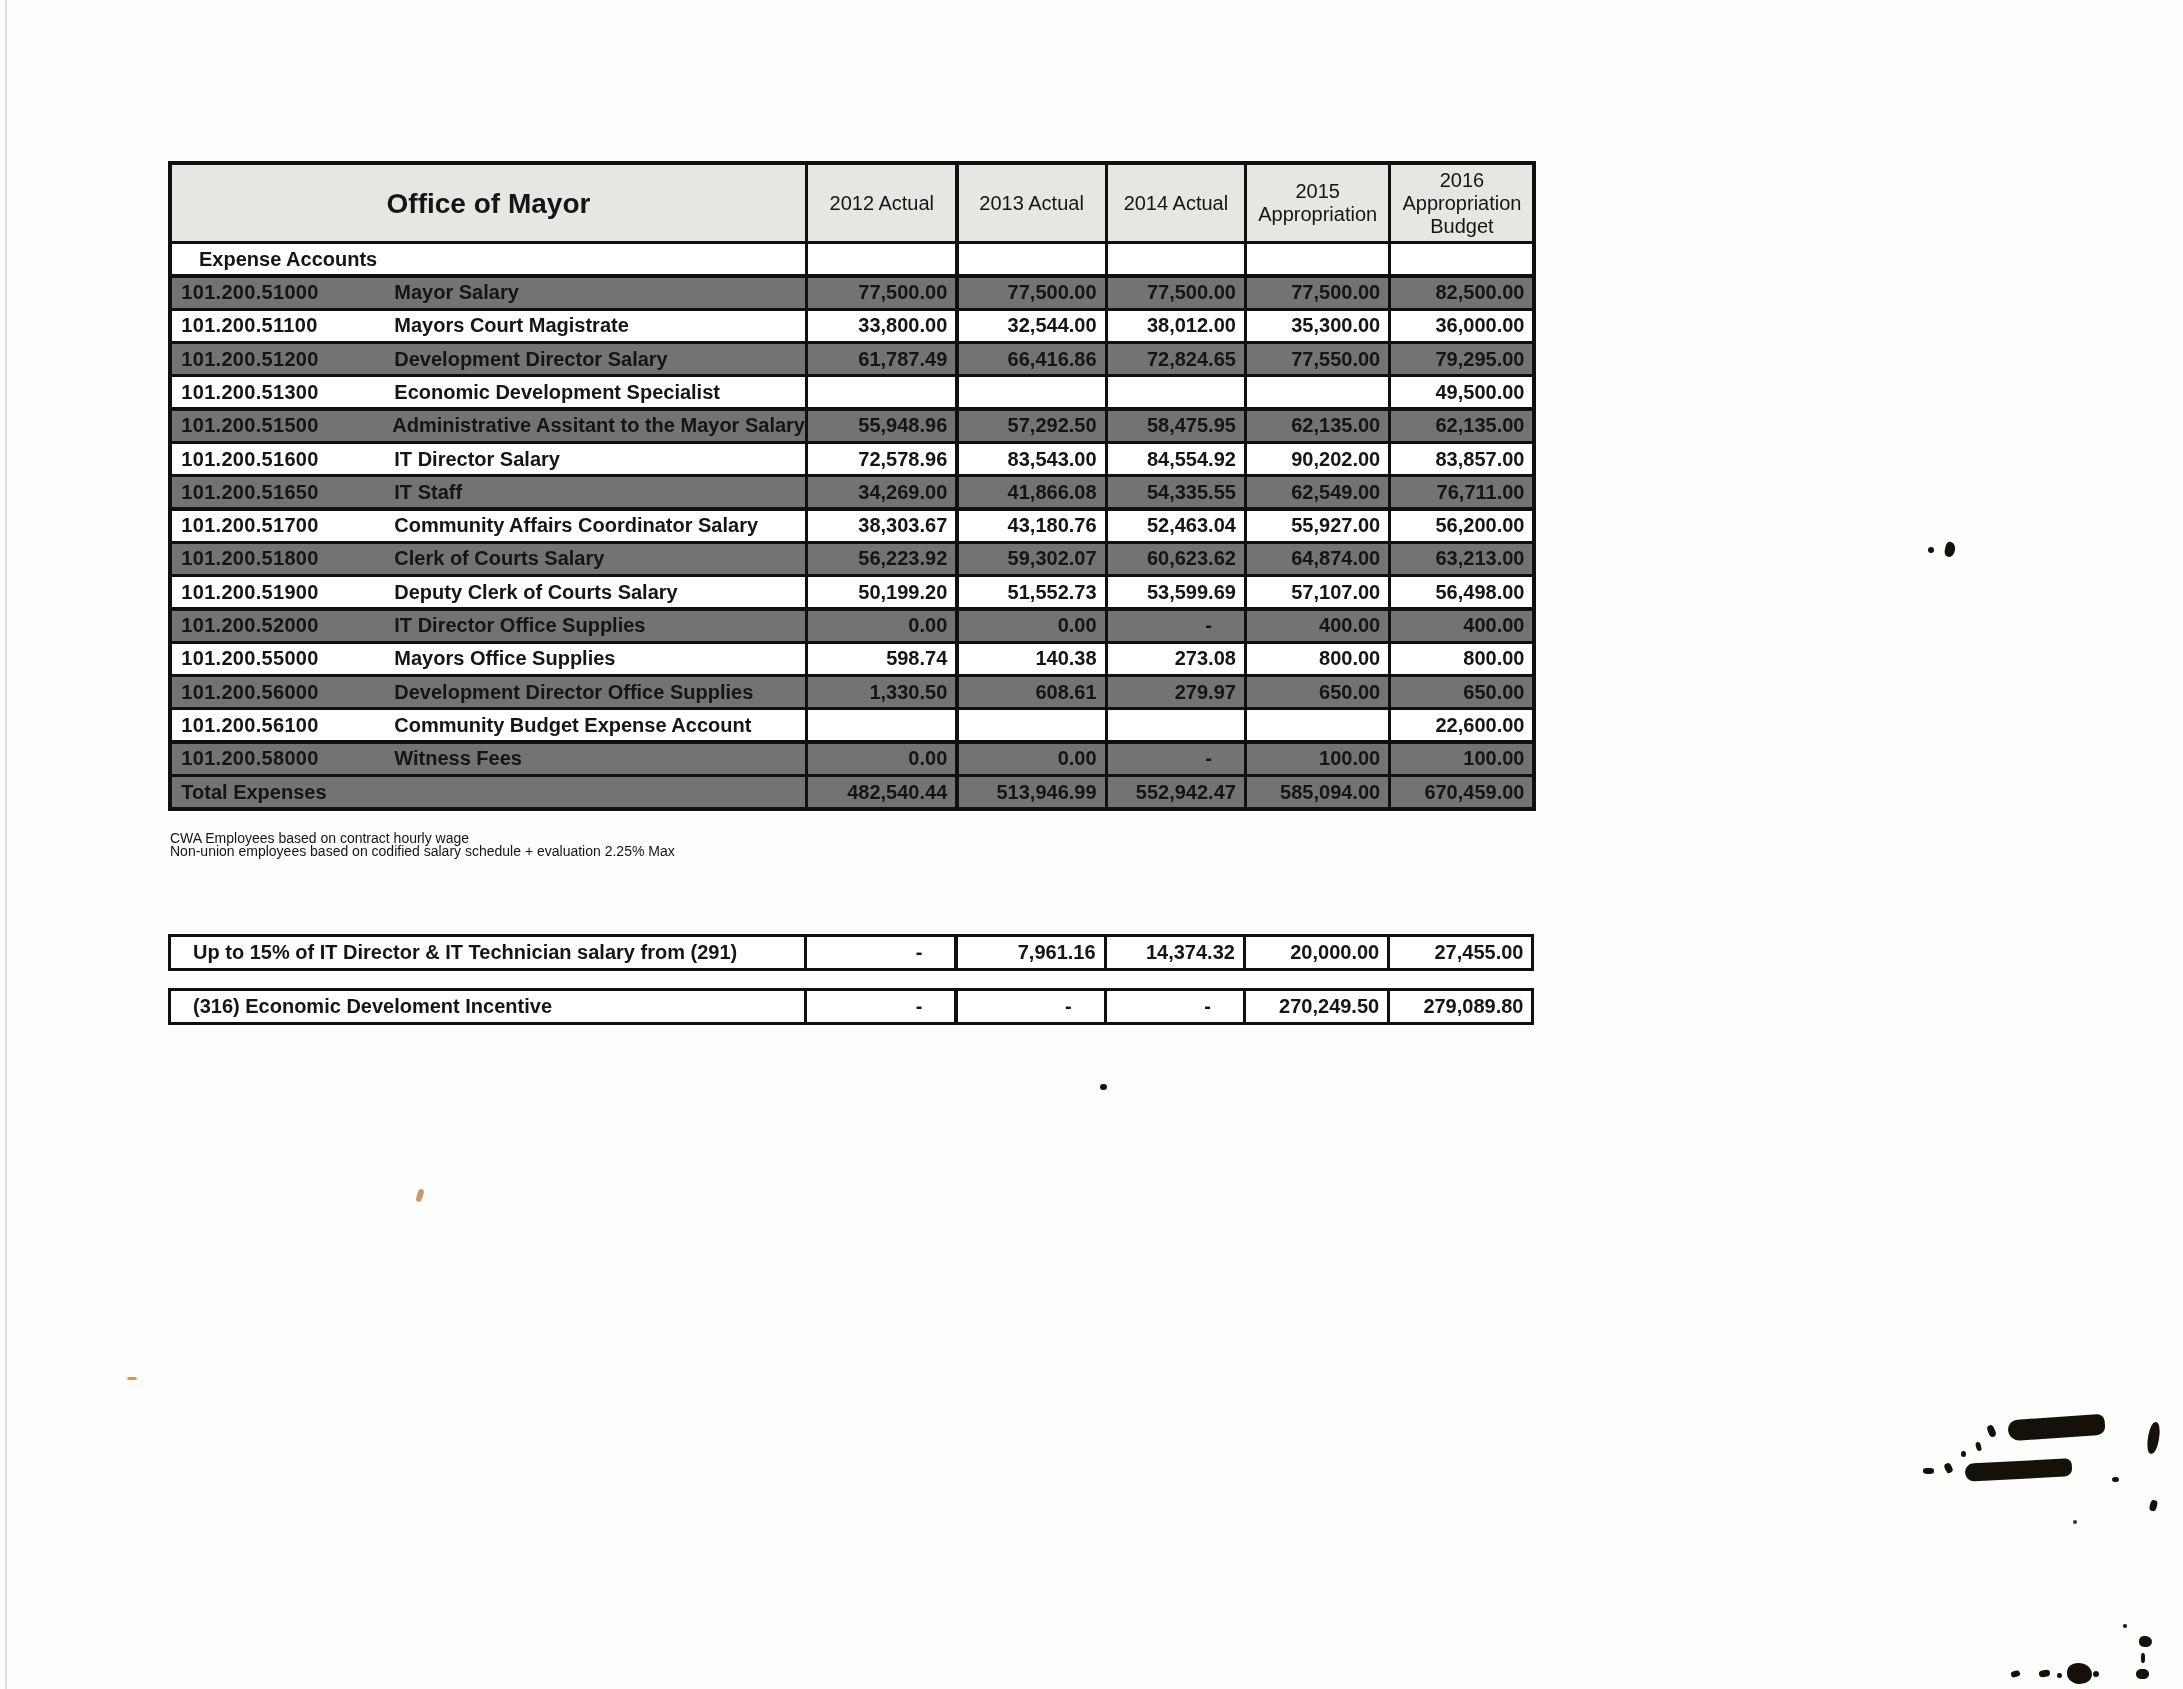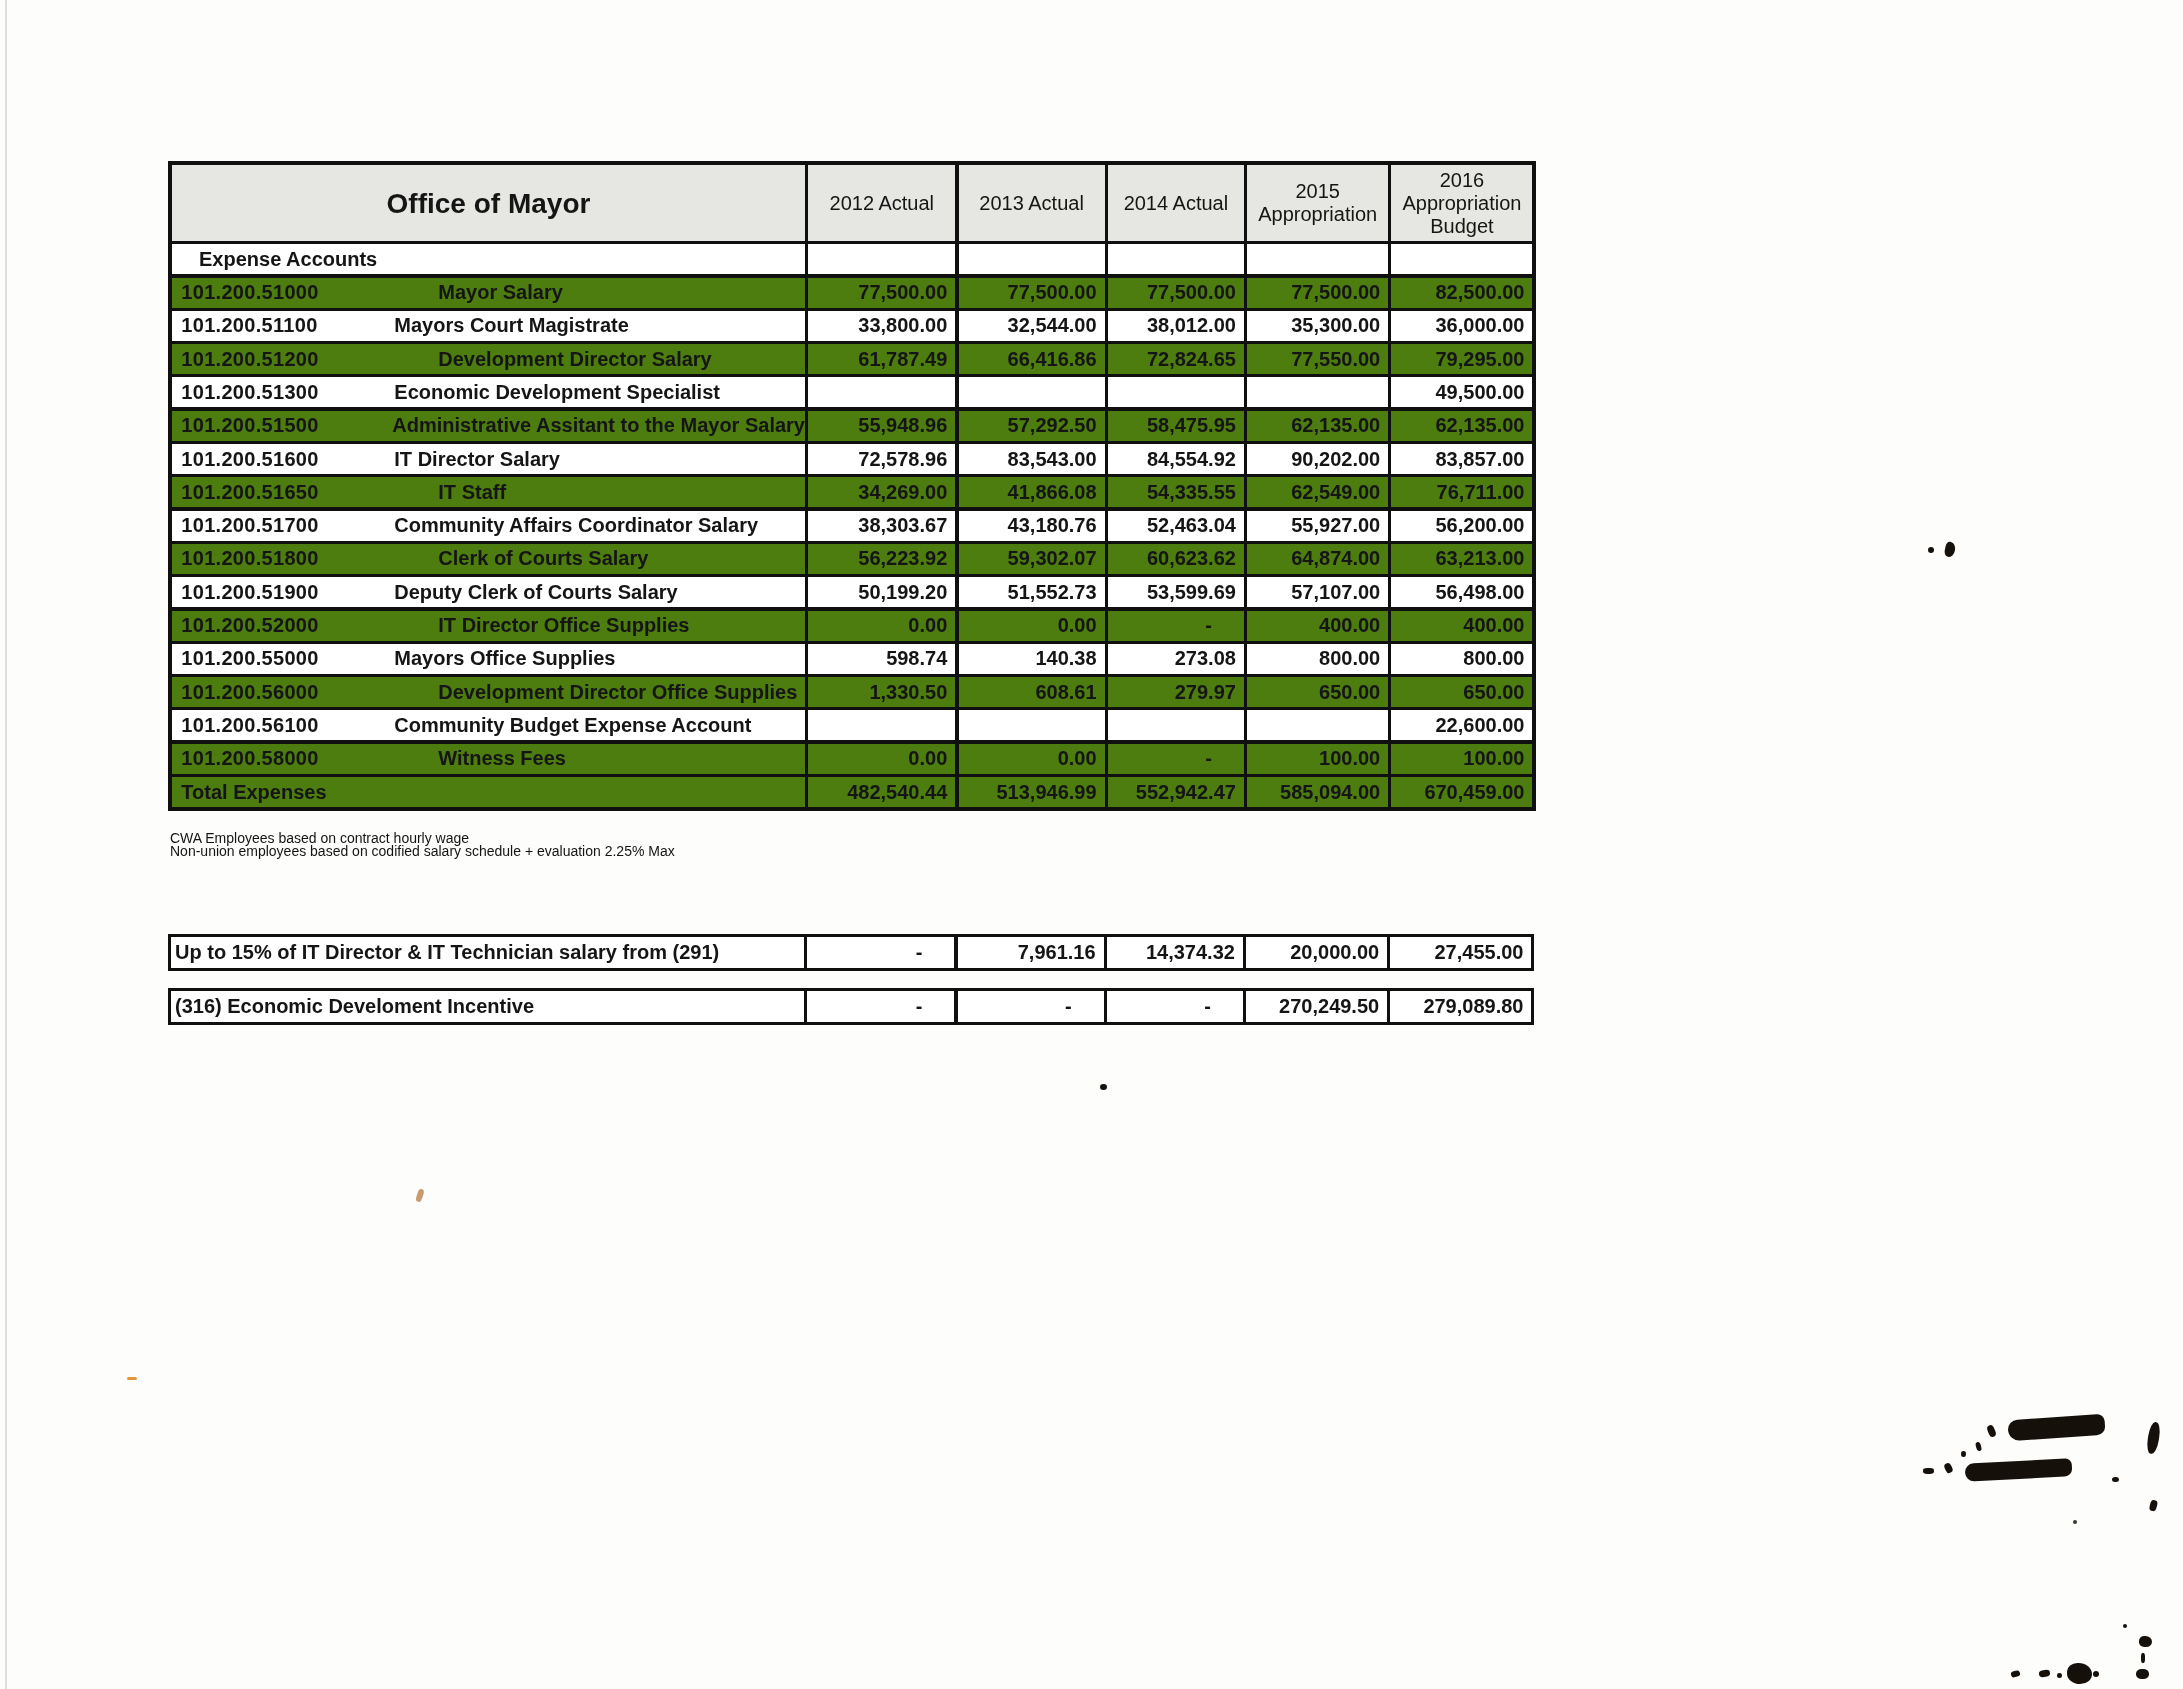--- a/index.html
+++ b/index.html
@@ -23,21 +23,21 @@
     gap:3.3px;
     background:#101010;
     border:4px solid #101010;
   }
   .cell{
     background:#ffffff;
     display:flex;align-items:center;
     font-size:20px;font-weight:bold;
     overflow:hidden;white-space:nowrap;
   }
-  .cell.shaded{background:#4d7c0f;gap:44px;}
+  .cell.shaded{background:#737373;}
   .hd{
     background:#e6e6e2;justify-content:center;text-align:center;
     font-weight:normal;white-space:pre-line;line-height:23px;
   }
   .hd.title{font-weight:bold;font-size:28px;}
   .label-cell{padding-left:9.3px;}
   .section-cell{padding-left:27px;}
   .acct{display:inline-block;width:213px;letter-spacing:0.3px;}
   .num{justify-content:flex-end;padding-right:8px;}
   .num.dash{padding-right:32px;}
@@ -53,21 +53,21 @@
   
   .mini{
     position:absolute;left:168px;
     display:grid;
     grid-template-columns:633px 147px 146px 136px 141px 141px;
     grid-template-rows:31px;
     gap:3.3px;background:#101010;border:3.3px solid #101010;
   }
   .mini1{top:934px;}
   .mini2{top:988px;}
-  .mini .label-cell{padding-left:4px;}
+  .mini .label-cell{padding-left:22px;}
 
   
   .art{position:absolute;background:#16100a;}
   .dot{border-radius:50%;}
   .streak1{left:2008px;top:1417px;width:97px;height:21px;border-radius:10.6px 8px 9.3px 12px;transform:rotate(-4deg);}
   .streak1b{left:1988px;top:1425px;width:7.3px;height:12px;transform:rotate(-22deg);border-radius:40%;}
   .streak1c{left:1976px;top:1442px;width:5.3px;height:8.6px;transform:rotate(-15deg);border-radius:40%;}
   .streak1d{left:1961px;top:1451px;width:4.6px;height:6px;border-radius:50%;}
   .vblob{left:2148px;top:1422px;width:11.3px;height:32px;border-radius:45%;transform:rotate(9deg);}
   .streak2{left:1965px;top:1461px;width:107px;height:18px;border-radius:9.3px 6.6px 8px 9.3px;transform:rotate(-3deg);}

